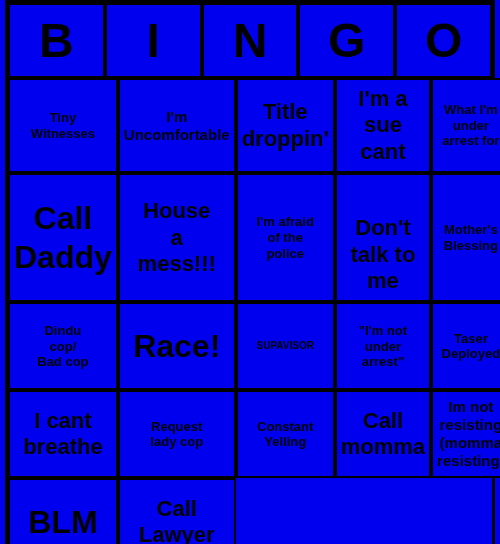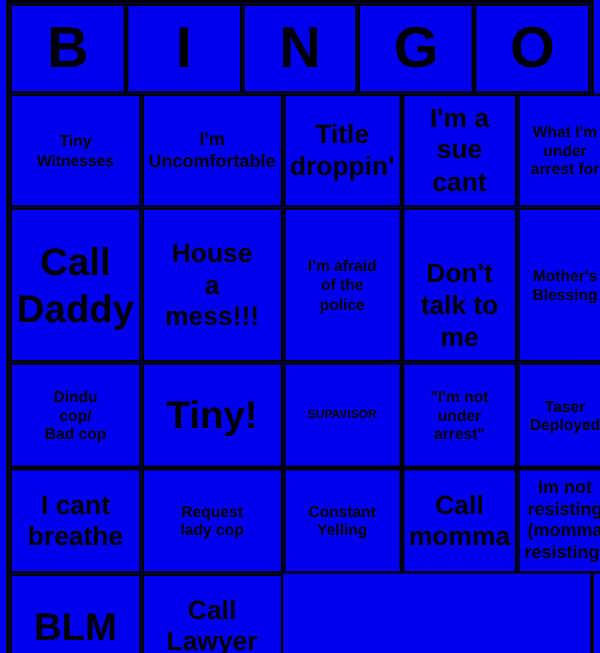--- a/index.html
+++ b/index.html
@@ -119,21 +119,21 @@
       <div class="bingo-cell">
         <span class="cell-text " style="white-space: pre-line;">Mother's
 Blessing</span>
       </div>
       <div class="bingo-cell">
         <span class="cell-text " style="white-space: pre-line;">Dindu
 cop/
 Bad cop</span>
       </div>
       <div class="bingo-cell">
-        <span class="cell-text xlarge" style="white-space: pre-line;">Tiny!</span>
+        <span class="cell-text xlarge" style="white-space: pre-line;">Race!</span>
       </div>
       <div class="bingo-cell">
         <span class="cell-text xsmall" style="white-space: pre-line;">SUPAVISOR</span>
       </div>
       <div class="bingo-cell">
         <span class="cell-text " style="white-space: pre-line;">"I'm not
 under
 arrest"</span>
       </div>
       <div class="bingo-cell">

